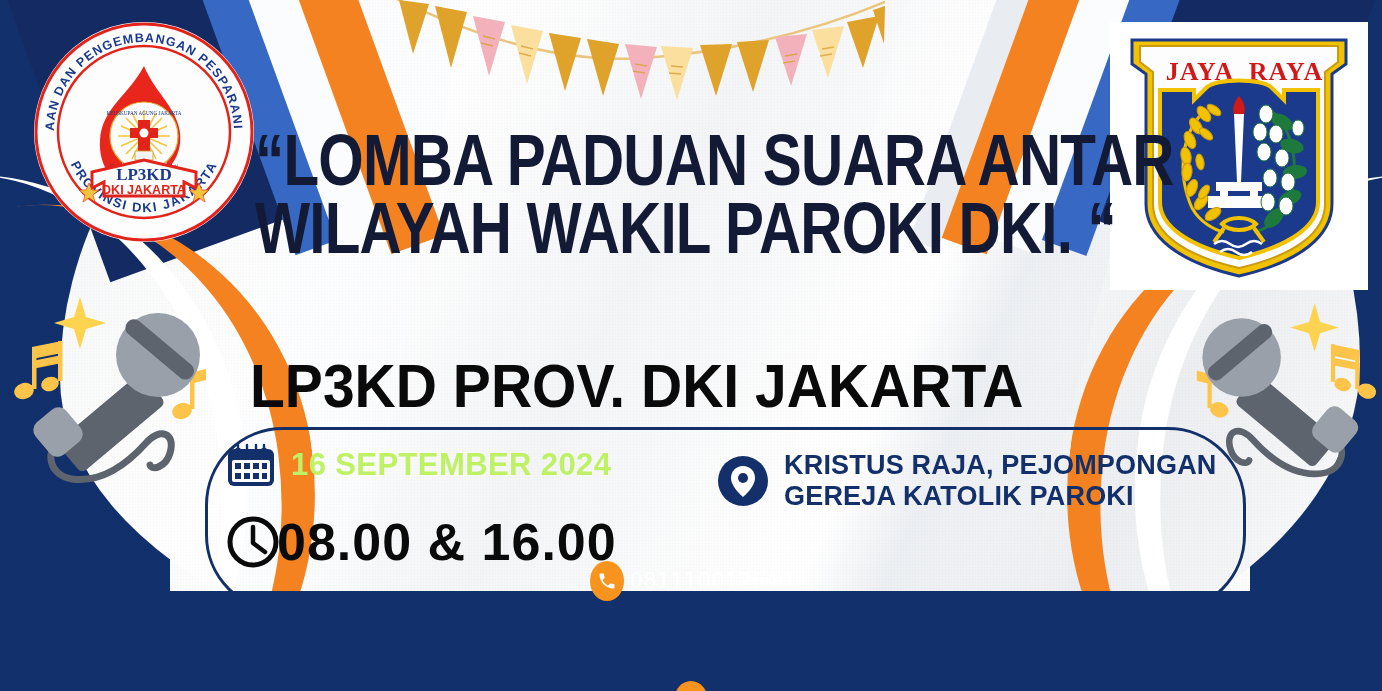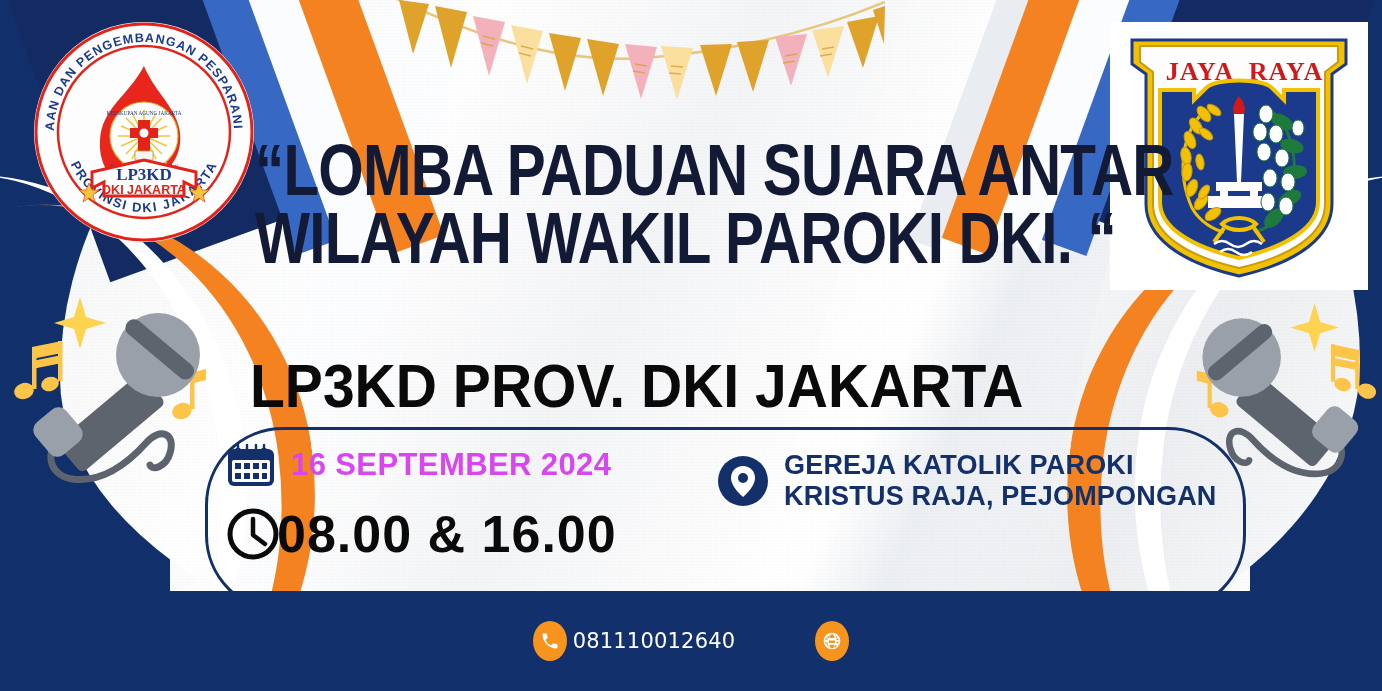--- a/index.html
+++ b/index.html
@@ -48,31 +48,31 @@
   
   .swoosh{position:absolute;pointer-events:none;}
   .sw-l{left:-140px;top:200px;width:420px;height:560px;border-right:34px solid #f58220;border-radius:0 58% 50% 0/0 50% 50% 0;transform:rotate(-7deg);}
   .sw-l-w{left:-210px;top:170px;width:430px;height:600px;border-right:26px solid #ffffff;border-radius:0 58% 50% 0/0 50% 50% 0;transform:rotate(-7deg);}
   .sw-r{right:-140px;top:200px;width:420px;height:560px;border-left:34px solid #f58220;border-radius:58% 0 0 50%/50% 0 0 50%;transform:rotate(7deg);}
   .sw-r-w{right:-210px;top:170px;width:430px;height:600px;border-left:26px solid #ffffff;border-radius:58% 0 0 50%/50% 0 0 50%;transform:rotate(7deg);}
   
   .footer-band{position:absolute;left:0;bottom:0;width:100%;height:100px;background:#12306c;}
   .footer-inner{
     position:absolute;left:0;bottom:0;width:100%;height:100px;
-    display:flex;align-items:center;justify-content:center;gap:80px;
+    display:flex;align-items:center;justify-content:center;gap:80px;flex-direction:column;
   }
   .contact{display:flex;align-items:center;gap:6px;}
   .cicon{
     width:34px;height:40px;border-radius:50%;background:#f7941e;
     display:flex;align-items:center;justify-content:center;flex:0 0 auto;
   }
   .cicon svg{width:20px;height:20px;fill:#fff;}
   .ctext{color:#fff;font-size:21px;letter-spacing:.2px;font-family:"DejaVu Sans",sans-serif;}
   
-  .title-block{position:absolute;left:255px;top:136px;width:880px;}
+  .title-block{position:absolute;left:255px;top:126px;width:880px;}
   .title-line{
     color:#131a35;font-weight:bold;font-size:73px;line-height:.93;
     font-family:"Liberation Sans Narrow","Liberation Sans",sans-serif;
     transform:scaleX(.80);transform-origin:left center;letter-spacing:-1px;
     white-space:nowrap;
   }
   .subtitle{
     position:absolute;left:250px;top:355px;width:900px;
     color:#0a0a0a;font-weight:bold;font-size:62px;line-height:1;
     font-family:"Liberation Sans Narrow","Liberation Sans",sans-serif;
@@ -81,24 +81,24 @@
   
   .info-box{
     position:absolute;left:205px;top:427px;width:1035px;height:180px;
     border:3px solid #13306b;border-radius:78px;
     display:flex;align-items:flex-start;
   }
   .info-left{position:absolute;left:225px;top:440px;width:520px;}
   .row{display:flex;align-items:center;gap:14px;}
   .cal-icon{width:52px;height:50px;flex:0 0 auto;}
   .date-text{
-    color:#d946ef;font-weight:bold;font-size:31px;letter-spacing:.4px;
+    color:#bef264;font-weight:bold;font-size:31px;letter-spacing:.4px;
     font-family:"Liberation Sans",sans-serif;white-space:nowrap;
   }
-  .time-row{display:flex;align-items:center;margin-top:14px;}
+  .time-row{display:flex;align-items:center;margin-top:22px;}
   .clock-icon{width:56px;height:56px;flex:0 0 auto;}
   .time-text{
     color:#0a0a0a;font-weight:bold;font-size:52px;letter-spacing:1px;
     font-family:"Liberation Sans",sans-serif;white-space:nowrap;margin-left:-4px;
   }
   .info-right{position:absolute;left:718px;top:450px;display:flex;align-items:center;gap:16px;}
   .pin-icon{width:50px;height:50px;flex:0 0 auto;}
   .venue{
     color:#13306b;font-weight:bold;font-size:27px;line-height:1.15;
     letter-spacing:.2px;font-family:"Liberation Sans",sans-serif;white-space:nowrap;
@@ -373,22 +373,22 @@
     </div>
   </div>
 
   <div class="info-right">
     <svg class="pin-icon" viewBox="0 0 50 50">
       <circle cx="25" cy="25" r="25" fill="#13306b"></circle>
       <path d="M25 10 C 18 10 13 15 13 22 C 13 31 25 41 25 41 C 25 41 37 31 37 22 C 37 15 32 10 25 10 Z" fill="#ffffff"></path>
       <circle cx="25" cy="22" r="5" fill="#13306b"></circle>
     </svg>
     <div>
+      <div class="venue">KRISTUS RAJA, PEJOMPONGAN</div>
       <div class="venue">GEREJA KATOLIK PAROKI</div>
-      <div class="venue">KRISTUS RAJA, PEJOMPONGAN</div>
     </div>
   </div>
 
   <div class="footer-band"></div>
   <div class="footer-inner">
 
     <div class="contact">
       <span class="cicon">
         <svg viewBox="0 0 24 24">
             <path d="M6.6 10.8c1.4 2.8 3.8 5.2 6.6 6.6l2.2-2.2c.3-.3.7-.4 1-.2 1.2.4 2.4.6 3.6.6.6 0 1 .4 1 1V20c0 .6-.4 1-1 1C10.6 21 3 13.4 3 4c0-.6.4-1 1-1h3.5c.6 0 1 .4 1 1 0 1.3.2 2.5.6 3.6.1.4 0 .8-.2 1.1z"></path>

